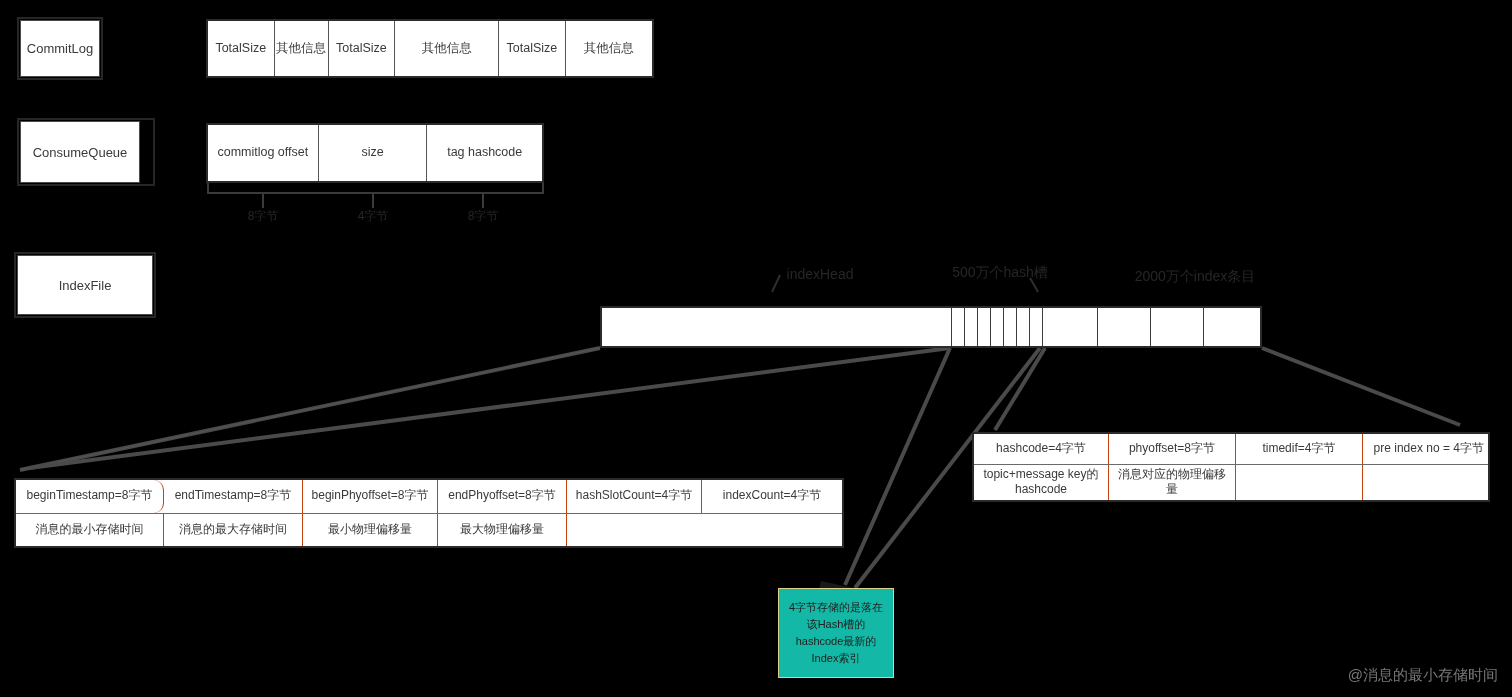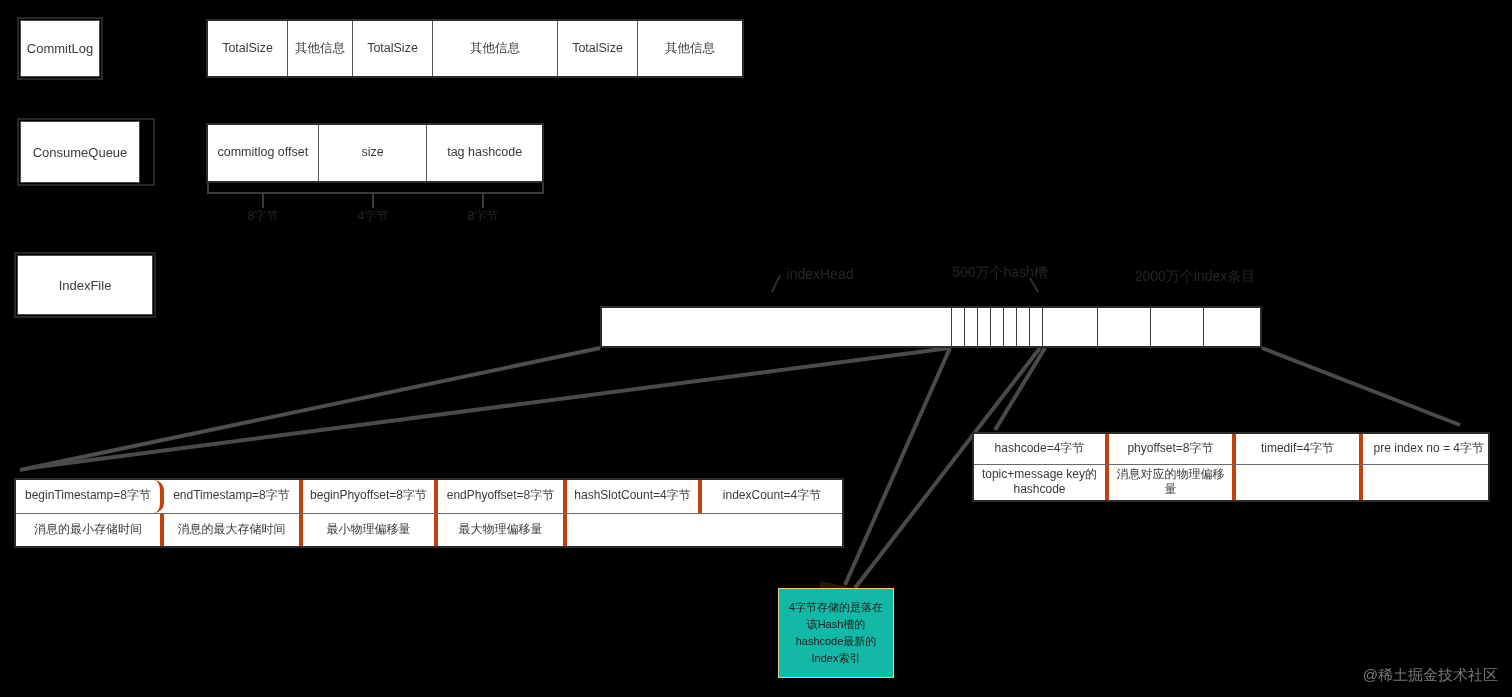--- a/index.html
+++ b/index.html
@@ -26,21 +26,21 @@
   
   .dark-note{position:absolute;color:#262626;font-size:12px;
              text-align:center;white-space:nowrap;}
   .dark-note.big{font-size:14px;}
 
   
   .tbl{position:absolute;background:#fff;border:2px solid #2b2b2b;
        box-sizing:border-box;display:flex;flex-direction:column;}
   .tbl .trow{display:flex;flex:1;}
   .tbl .trow:first-child{border-bottom:1px solid #6a6a6a;}
-  .tbl .tcell{border-right:4px solid #c2410c;box-sizing:border-box;
+  .tbl .tcell{border-right:1px solid #c2410c;box-sizing:border-box;
               display:flex;align-items:center;justify-content:center;
               text-align:center;font-size:12px;color:#3a3a3a;line-height:1.3;
               padding:2px 4px;}
   .tbl .tcell:last-child{border-right:none;}
 
   
   .idxbar{position:absolute;background:#fff;border:2px solid #2b2b2b;
           box-sizing:border-box;display:flex;}
   .idxbar .seg{border-right:1px solid #3d3d3d;box-sizing:border-box;}
   .idxbar .seg:last-child{border-right:none;}
@@ -93,21 +93,21 @@
   <div class="frame" style="left:17px;top:118px;width:138px;height:68px;"></div>
   <div class="box label-box" style="left:20px;top:121px;width:120px;height:62px;">
     <span>ConsumeQueue</span>
   </div>
 
   <div class="frame" style="left:14px;top:252px;width:142px;height:66px;"></div>
   <div class="box label-box" style="left:17px;top:255px;width:136px;height:60px;">
     <span>IndexFile</span>
   </div>
 
-  <div class="strip" style="left:206px;top:19px;width:538px;height:59px;">
+  <div class="strip" style="left:206px;top:19px;width:448px;height:59px;">
     <div class="cell" style="width:80px;">
       <span>TotalSize</span>
     </div>
     <div class="cell" style="width:65px;">
       <span>其他信息</span>
     </div>
     <div class="cell" style="width:80px;">
       <span>TotalSize</span>
     </div>
     <div class="cell" style="width:125px;">
@@ -237,16 +237,16 @@
         <span></span>
       </div>
     </div>
   </div>
 
   <div class="sticky" style="left:778px;top:588px;width:116px;height:90px;">
     <span>4字节存储的是落在该Hash槽的hashcode最新的Index索引</span>
   </div>
 
   <div class="watermark">
-    <span>@稀土掘金技术社区</span>
+    <span>@消息的最小存储时间</span>
   </div>
 
 </div>
 
 </body></html>

